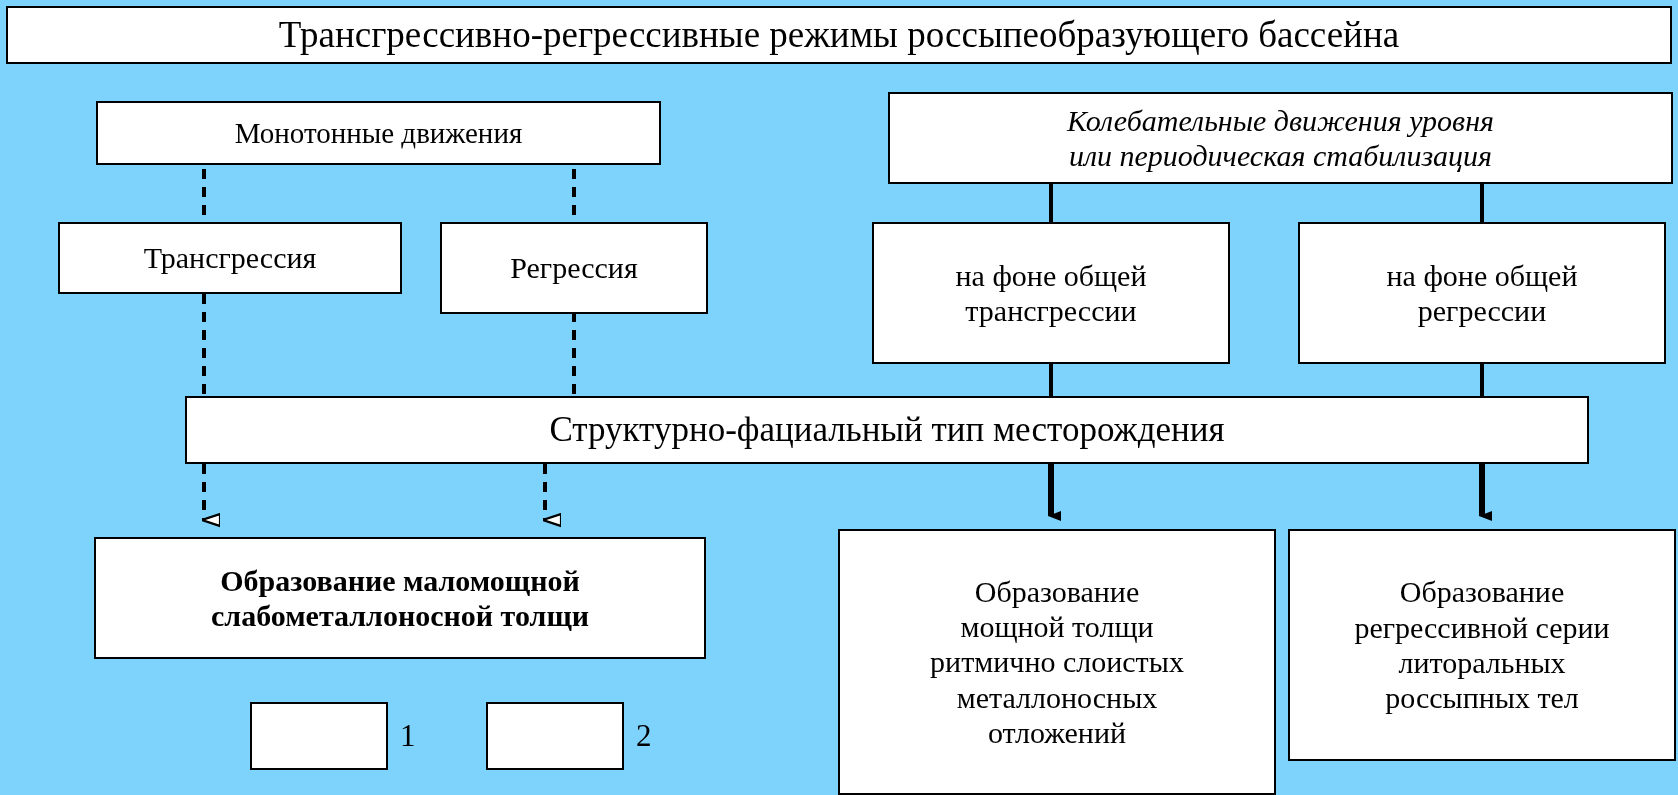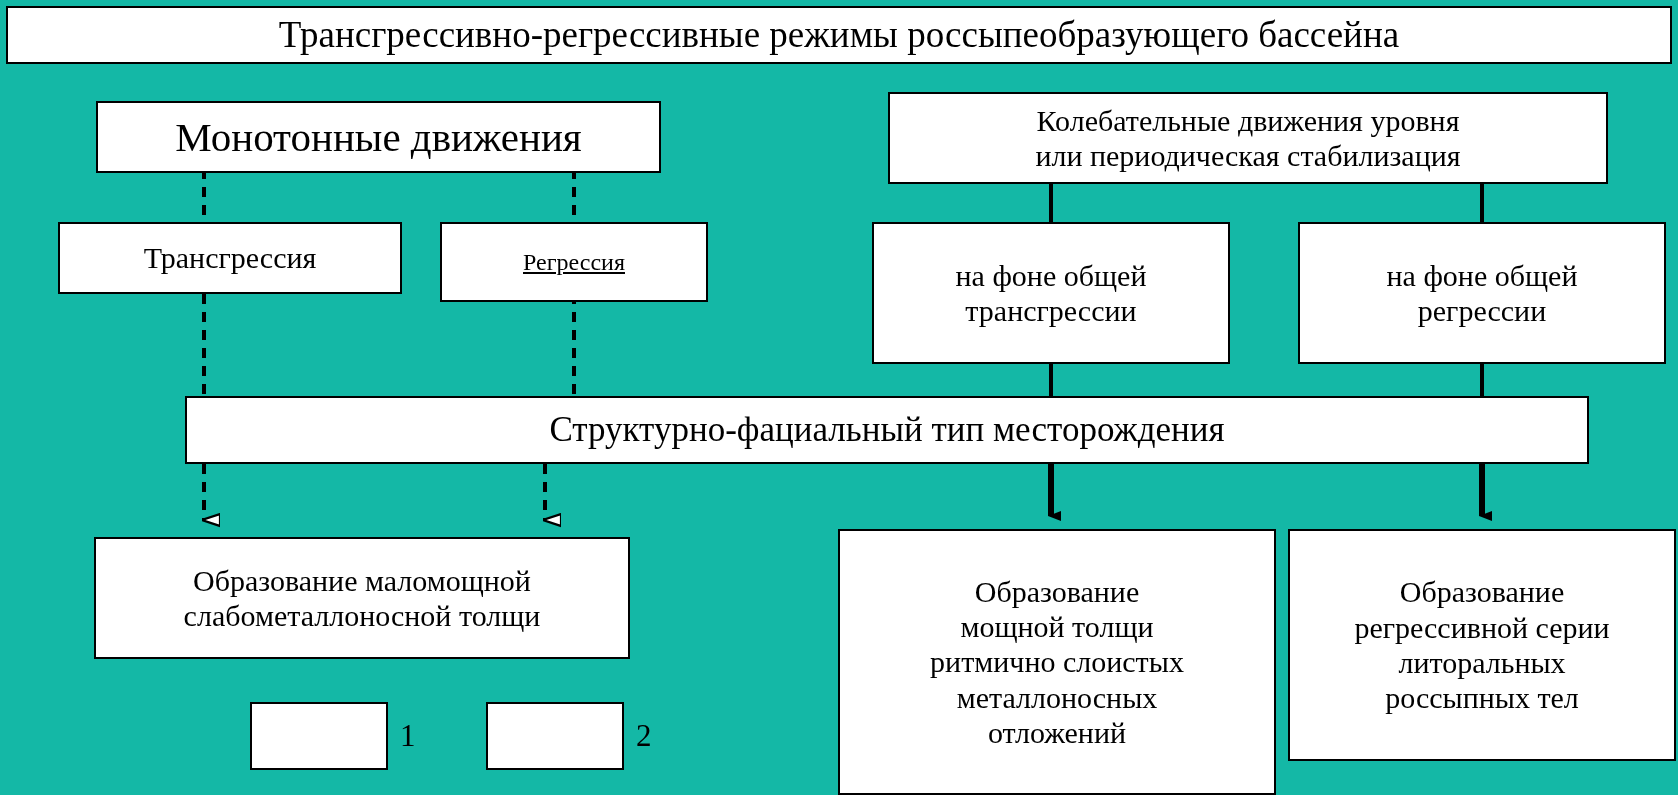--- a/index.html
+++ b/index.html
@@ -4,21 +4,21 @@
 <style>
   html, body {
     margin: 0;
     padding: 0;
     background: #ffffff;
   }
   #canvas {
     position: relative;
     width: 1678px;
     height: 795px;
-    background: #14b8a6;
+    background: #7dd3fc;
     font-family: "Liberation Serif", "DejaVu Serif", serif;
     color: #000000;
     overflow: hidden;
   }
   .box {
     position: absolute;
     box-sizing: border-box;
     border: 2px solid #000000;
     background: #ffffff;
     display: flex;
@@ -32,44 +32,44 @@
     left: 6px;
     top: 6px;
     width: 1666px;
     height: 58px;
     font-size: 37px;
   }
   .b-monotone {
     left: 96px;
     top: 101px;
     width: 565px;
-    height: 72px;
-    font-size: 41px;
+    height: 64px;
+    font-size: 29px;
   }
   .b-oscill {
     left: 888px;
     top: 92px;
-    width: 720px;
+    width: 785px;
     height: 92px;
     font-size: 30px;
+    font-style: italic;
   }
   .b-transgr {
     left: 58px;
     top: 222px;
     width: 344px;
     height: 72px;
     font-size: 30px;
   }
   .b-regr {
     left: 440px;
     top: 222px;
     width: 268px;
-    height: 80px;
-    font-size: 24px;
-    text-decoration: underline;
+    height: 92px;
+    font-size: 30px;
   }
   .b-on-transgr {
     left: 872px;
     top: 222px;
     width: 358px;
     height: 142px;
     font-size: 30px;
   }
   .b-on-regr {
     left: 1298px;
@@ -82,23 +82,24 @@
     left: 138px;
     top: 396px;
     width: 1404px;
     height: 68px;
     font-size: 35px;
     margin-left: 47px;
   }
   .b-thin {
     left: 94px;
     top: 537px;
-    width: 536px;
+    width: 612px;
     height: 122px;
     font-size: 30px;
+    font-weight: bold;
   }
   .b-thick {
     left: 838px;
     top: 529px;
     width: 438px;
     height: 266px;
     font-size: 30px;
   }
   .b-regr-series {
     left: 1288px;

